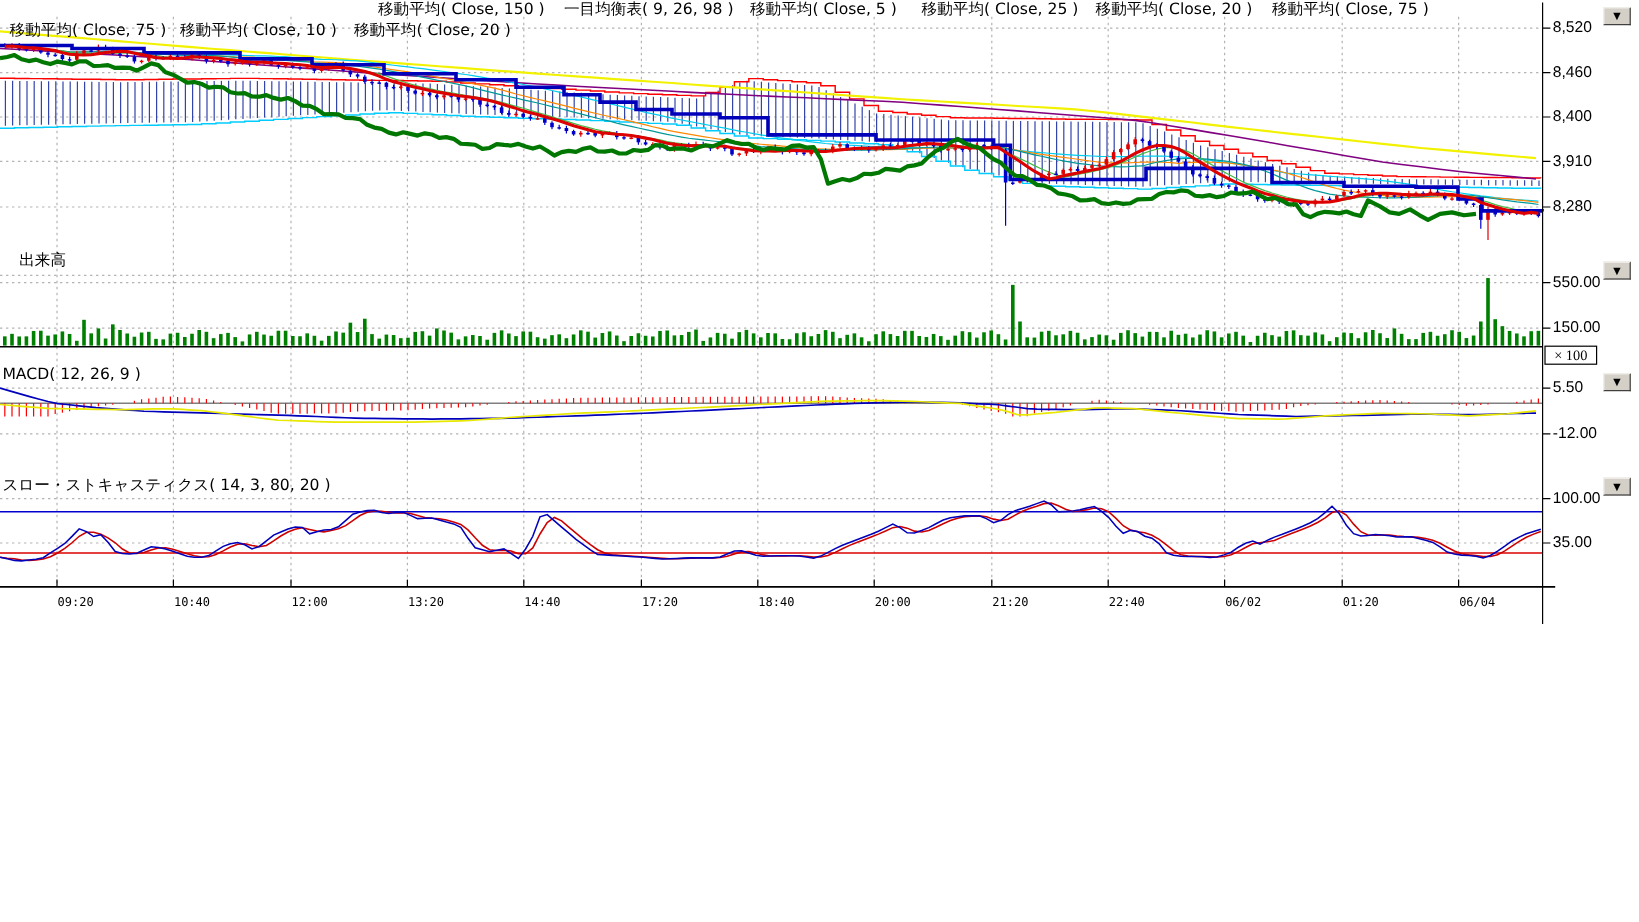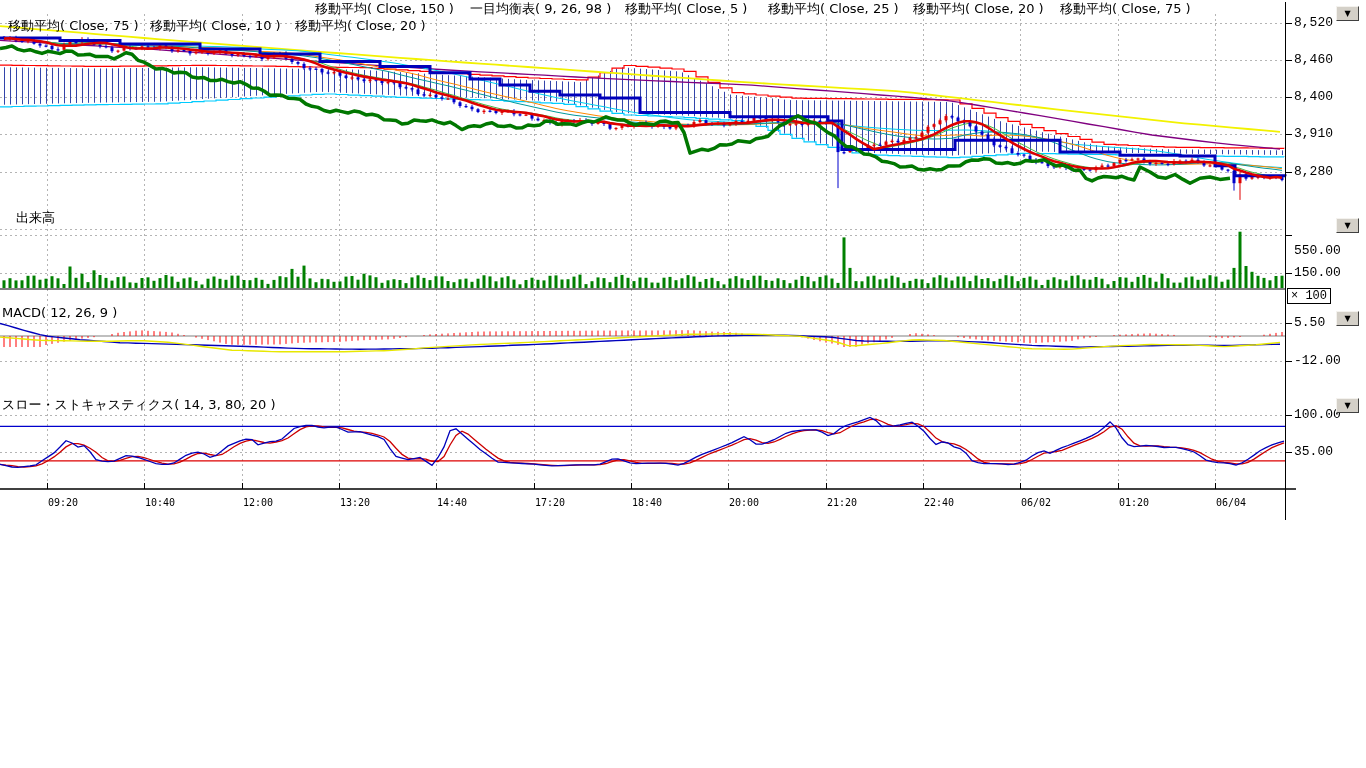--- a/index.html
+++ b/index.html
@@ -1,29 +1,29 @@
 <!DOCTYPE html>
 <html><head>
 <meta charset="utf-8">
 <style>
   html,body{margin:0;padding:0;background:#fff;}
   .screen{position:relative;width:1366px;height:768px;background:#fff;overflow:hidden;
           font-family:"DejaVu Sans",sans-serif;font-size:13px;color:#000;}
   .lbl{position:absolute;white-space:nowrap;line-height:14px;z-index:5;}
-  .num{font-family:Liberation Mono, monospace;font-size:13px;}
+  .num{font-family:Liberation Sans, sans-serif;font-size:13px;}
   .xlbl{position:absolute;top:497px;width:40px;text-align:center;z-index:5;
         font-family:"DejaVu Sans Mono","Liberation Mono",monospace;font-size:10px;}
   #plot{position:absolute;left:0;top:0;z-index:1;}
   .ddbtn{position:absolute;left:1336px;width:21px;height:13px;background:#d4d0c8;
          border:1px solid #404040;border-top-color:#f4f2ee;border-left-color:#f4f2ee;
          display:flex;align-items:center;justify-content:center;
          font-size:8px;line-height:8px;color:#000;z-index:6;cursor:pointer;}
   .mult{position:absolute;left:1287px;top:288px;width:42px;height:14px;border:1px solid #000;
         background:#fff;display:flex;align-items:center;justify-content:center;z-index:6;
-        font-family:Liberation Mono, monospace;font-size:12px;}
+        font-family:Liberation Serif, serif;font-size:12px;}
 </style>
 </head>
 <body>
 
 <div class="screen">
 
   <svg id="plot" width="1366" height="768">
       <line stroke="#b4b4b4" stroke-width="1" stroke-dasharray="2 3" fill="none" x1="47.5" y1="14" x2="47.5" y2="489"></line>
       <line stroke="#b4b4b4" stroke-width="1" stroke-dasharray="2 3" fill="none" x1="144.5" y1="14" x2="144.5" y2="489"></line>
       <line stroke="#b4b4b4" stroke-width="1" stroke-dasharray="2 3" fill="none" x1="242.5" y1="14" x2="242.5" y2="489"></line>
@@ -1161,21 +1161,21 @@
   <span class="lbl" style="left:16px;top:211px">出来高</span>
   <span class="lbl" style="left:2px;top:306px">MACD( 12, 26, 9 )</span>
   <span class="lbl" style="left:2px;top:398px">スロー・ストキャスティクス( 14, 3, 80, 20 )</span>
 
   <span class="lbl num" style="left:1294px;top:16px">8,520</span>
   <span class="lbl num" style="left:1294px;top:53px">8,460</span>
   <span class="lbl num" style="left:1294px;top:90px">8,400</span>
   <span class="lbl num" style="left:1294px;top:127px">3,910</span>
   <span class="lbl num" style="left:1294px;top:165px">8,280</span>
 
-  <span class="lbl num" style="left:1294px;top:244px">550.00</span>
+  <span class="lbl num" style="left:1294px;top:228px">550.00</span>
   <span class="lbl num" style="left:1294px;top:266px">150.00</span>
 
   <span class="lbl num" style="left:1294px;top:316px">5.50</span>
   <span class="lbl num" style="left:1294px;top:354px">-12.00</span>
 
   <span class="lbl num" style="left:1294px;top:408px">100.00</span>
   <span class="lbl num" style="left:1294px;top:445px">35.00</span>
 
   <span class="xlbl" style="left:43px">09:20</span>
   <span class="xlbl" style="left:140px">10:40</span>

